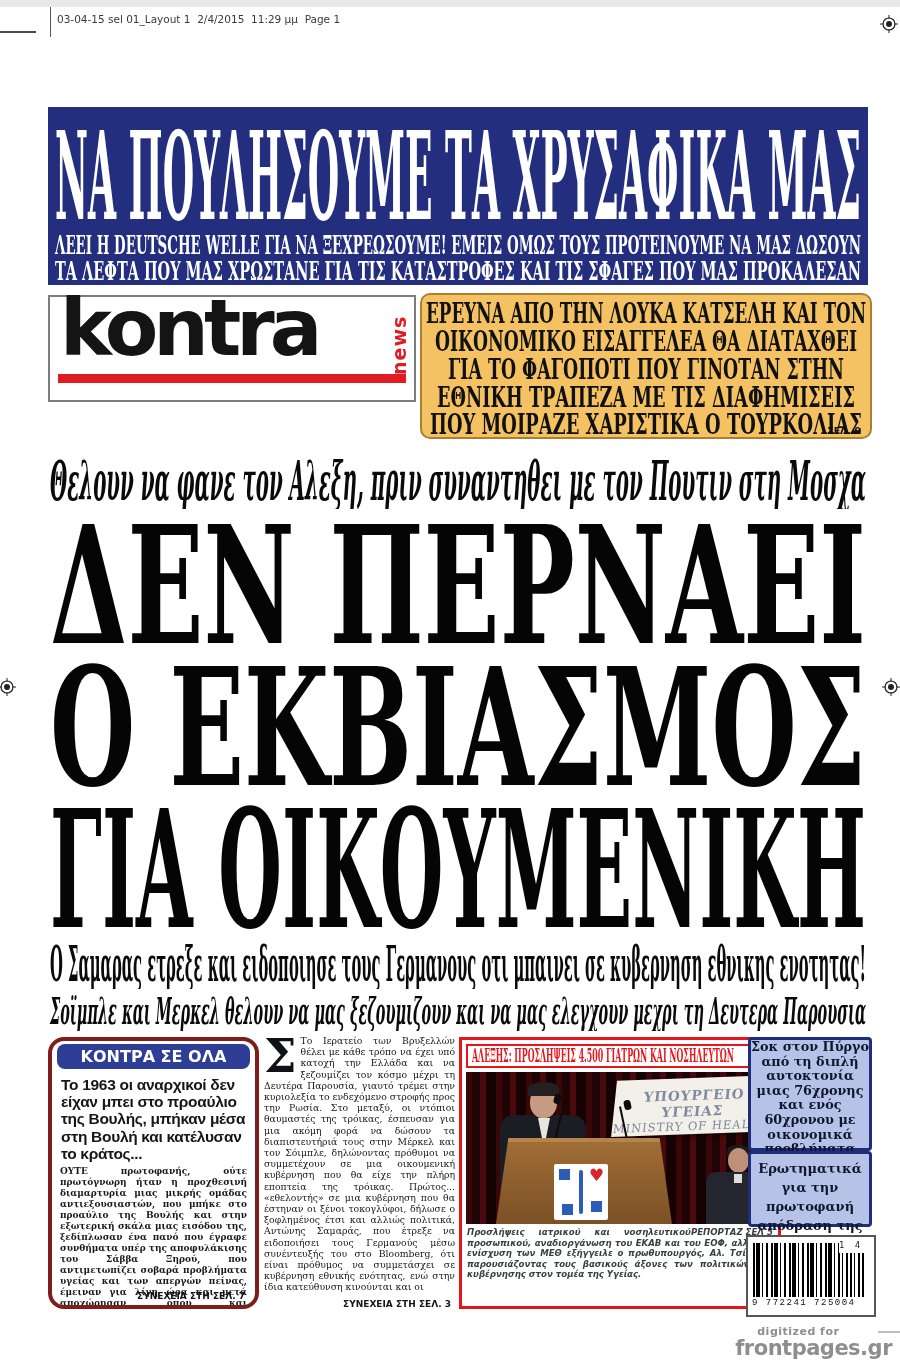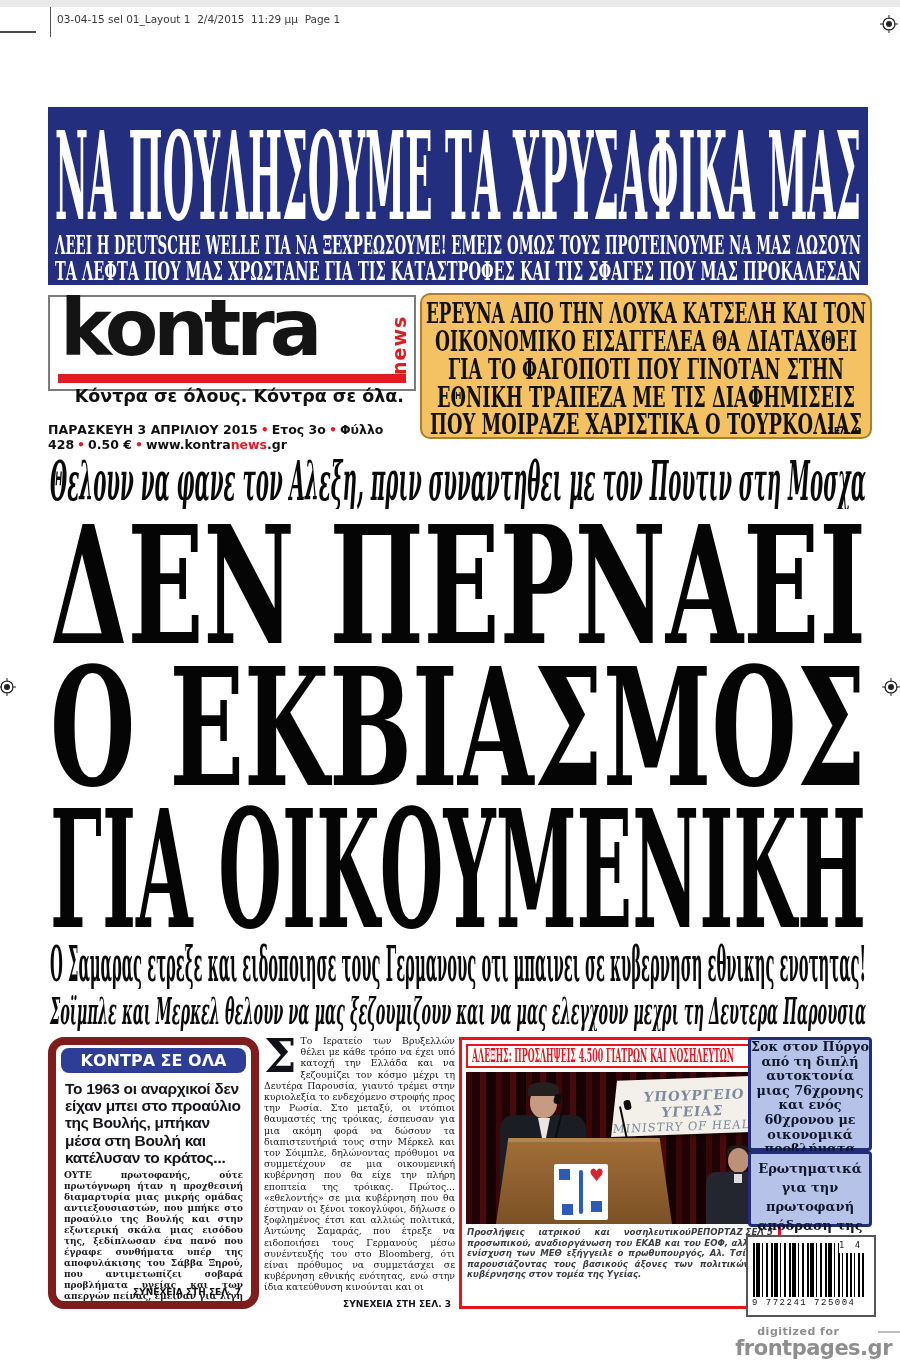--- a/index.html
+++ b/index.html
@@ -8,39 +8,39 @@
   
   .print-line{position:absolute;top:6px;left:57px;font-size:10.5px;color:#3a3a3a;white-space:pre;}
   .mark-v{position:absolute;left:50px;top:0;height:30px;border-left:1px solid #555;}
   .mark-h-left{position:absolute;left:0;top:24px;width:36px;border-top:2px solid #4a4a4a;}
   .regmark{position:absolute;width:18px;height:18px;}
   
   .banner{position:absolute;left:48px;top:100px;width:820px;height:178px;background:#232f7e;
           padding:0;box-sizing:border-box;}
   .banner svg{display:block;margin:0 auto;}
   
-  .masthead{position:absolute;left:48px;top:288px;width:368px;height:96px;border:2px solid #7c7c7c;
+  .masthead{position:absolute;left:48px;top:288px;width:368px;height:107px;border:2px solid #7c7c7c;
             box-sizing:border-box;background:#fff;}
   .logo-main{position:absolute;left:10px;top:-14px;font-size:78px;font-weight:bold;letter-spacing:-5px;color:#141414;}
   .logo-news{position:absolute;right:4px;top:6px;writing-mode:vertical-rl;transform:rotate(180deg);
              color:#e11b22;font-weight:bold;font-size:19px;letter-spacing:1px;height:72px;}
   .logo-bar{position:absolute;left:8px;right:8px;top:77px;height:9px;background:#e11b22;}
   .tagline{position:absolute;right:10px;top:89px;font-size:17.5px;font-weight:bold;color:#101010;}
   .dateline{position:absolute;left:48px;top:415px;width:372px;font-size:12.5px;font-weight:bold;color:#111;}
   .dateline .bullet{color:#e11b22;padding:0 3px;}
   .dateline .red{color:#e11b22;}
   
   .invest{position:absolute;left:420px;top:286px;width:452px;height:146px;background:#f4c263;
           border:2px solid #a8802f;border-radius:10px;box-sizing:border-box;}
   .invest svg{display:block;margin:1px auto 0;}
   .invest .pageref{position:absolute;right:9px;bottom:1px;font-size:9.5px;font-weight:bold;color:#111;}
   
   .row-svg{position:absolute;left:48px;width:820px;}
   
-  .kbox{position:absolute;left:48px;top:1030px;width:211px;height:272px;border:8px solid #7f1d1d;
+  .kbox{position:absolute;left:48px;top:1030px;width:211px;height:272px;border:4px solid #7f1d1d;
         border-radius:16px;box-sizing:border-box;background:#fff;overflow:hidden;}
   .kbox-head{margin:3px 5px 2px;background:#2e3d96;border-radius:8px;color:#fff;font-weight:bold;
              font-size:16px;text-align:center;padding:3px 0;}
   .kbox-lead{padding:5px 9px 0;font-family:Liberation Sans, sans-serif;font-weight:bold;font-size:15.5px;
              line-height:17.2px;color:#15161c;letter-spacing:-0.3px;}
   .kbox-body{padding:4px 8px 0;font-family:"DejaVu Serif",serif;font-weight:bold;font-size:9px;
              line-height:11px;color:#191a20;text-align:justify;}
   .kbox-cont{position:absolute;right:10px;bottom:4px;font-size:9px;font-weight:bold;color:#111;}
   .centercol{position:absolute;left:264px;top:1028px;width:191px;height:276px;overflow:hidden;
              font-family:"DejaVu Serif",serif;color:#15161c;}
@@ -155,24 +155,20 @@
     </svg>
     <svg width="812" height="27" viewBox="0 0 812 27">
       <text x="406" y="22" text-anchor="middle" textLength="806" lengthAdjust="spacingAndGlyphs" font-family="DejaVu Serif, serif" font-weight="bold" font-size="26" fill="#ffffff">ΤΑ ΛΕΦΤΑ ΠΟΥ ΜΑΣ ΧΡΩΣΤΑΝΕ ΓΙΑ ΤΙΣ ΚΑΤΑΣΤΡΟΦΕΣ ΚΑΙ ΤΙΣ ΣΦΑΓΕΣ ΠΟΥ ΜΑΣ ΠΡΟΚΑΛΕΣΑΝ</text>
     </svg>
   </div>
 
   <div class="masthead">
     <div class="logo-main">kontra</div>
     <div class="logo-news">news</div>
     <div class="logo-bar"></div>
-    <div class="tagline">Κόντρα σε όλους. Κόντρα σε όλα.</div>
-  </div>
-  <div class="dateline">
-    <span>ΠΑΡΑΣΚΕΥΗ 3 ΑΠΡΙΛΙΟΥ 2015</span><span class="bullet">•</span><span>Ετος 3ο</span><span class="bullet">•</span><span>Φύλλο 428</span><span class="bullet">•</span><span>0.50 €</span><span class="bullet">•</span><span><span>www.kontra</span><span class="red">news</span><span>.gr</span></span>
   </div>
 
   <div class="invest">
     <svg width="448" height="140" viewBox="0 0 448 140">
       <text x="224" y="27" text-anchor="middle" textLength="440" lengthAdjust="spacingAndGlyphs" font-family="DejaVu Serif, serif" font-weight="bold" font-size="27" fill="#111">ΕΡΕΥΝΑ ΑΠΟ ΤΗΝ ΛΟΥΚΑ ΚΑΤΣΕΛΗ ΚΑΙ ΤΟΝ</text>
       <text x="224" y="55" text-anchor="middle" textLength="422" lengthAdjust="spacingAndGlyphs" font-family="DejaVu Serif, serif" font-weight="bold" font-size="27" fill="#111">ΟΙΚΟΝΟΜΙΚΟ ΕΙΣΑΓΓΕΛΕΑ ΘΑ ΔΙΑΤΑΧΘΕΙ</text>
       <text x="224" y="83" text-anchor="middle" textLength="396" lengthAdjust="spacingAndGlyphs" font-family="DejaVu Serif, serif" font-weight="bold" font-size="27" fill="#111">ΓΙΑ ΤΟ ΦΑΓΟΠΟΤΙ ΠΟΥ ΓΙΝΟΤΑΝ ΣΤΗΝ</text>
       <text x="224" y="111" text-anchor="middle" textLength="418" lengthAdjust="spacingAndGlyphs" font-family="DejaVu Serif, serif" font-weight="bold" font-size="27" fill="#111">ΕΘΝΙΚΗ ΤΡΑΠΕΖΑ ΜΕ ΤΙΣ ΔΙΑΦΗΜΙΣΕΙΣ</text>
       <text x="224" y="138" text-anchor="middle" textLength="432" lengthAdjust="spacingAndGlyphs" font-family="DejaVu Serif, serif" font-weight="bold" font-size="27" fill="#111">ΠΟΥ ΜΟΙΡΑΖΕ ΧΑΡΙΣΤΙΚΑ Ο ΤΟΥΡΚΟΛΙΑΣ</text>
     </svg>

